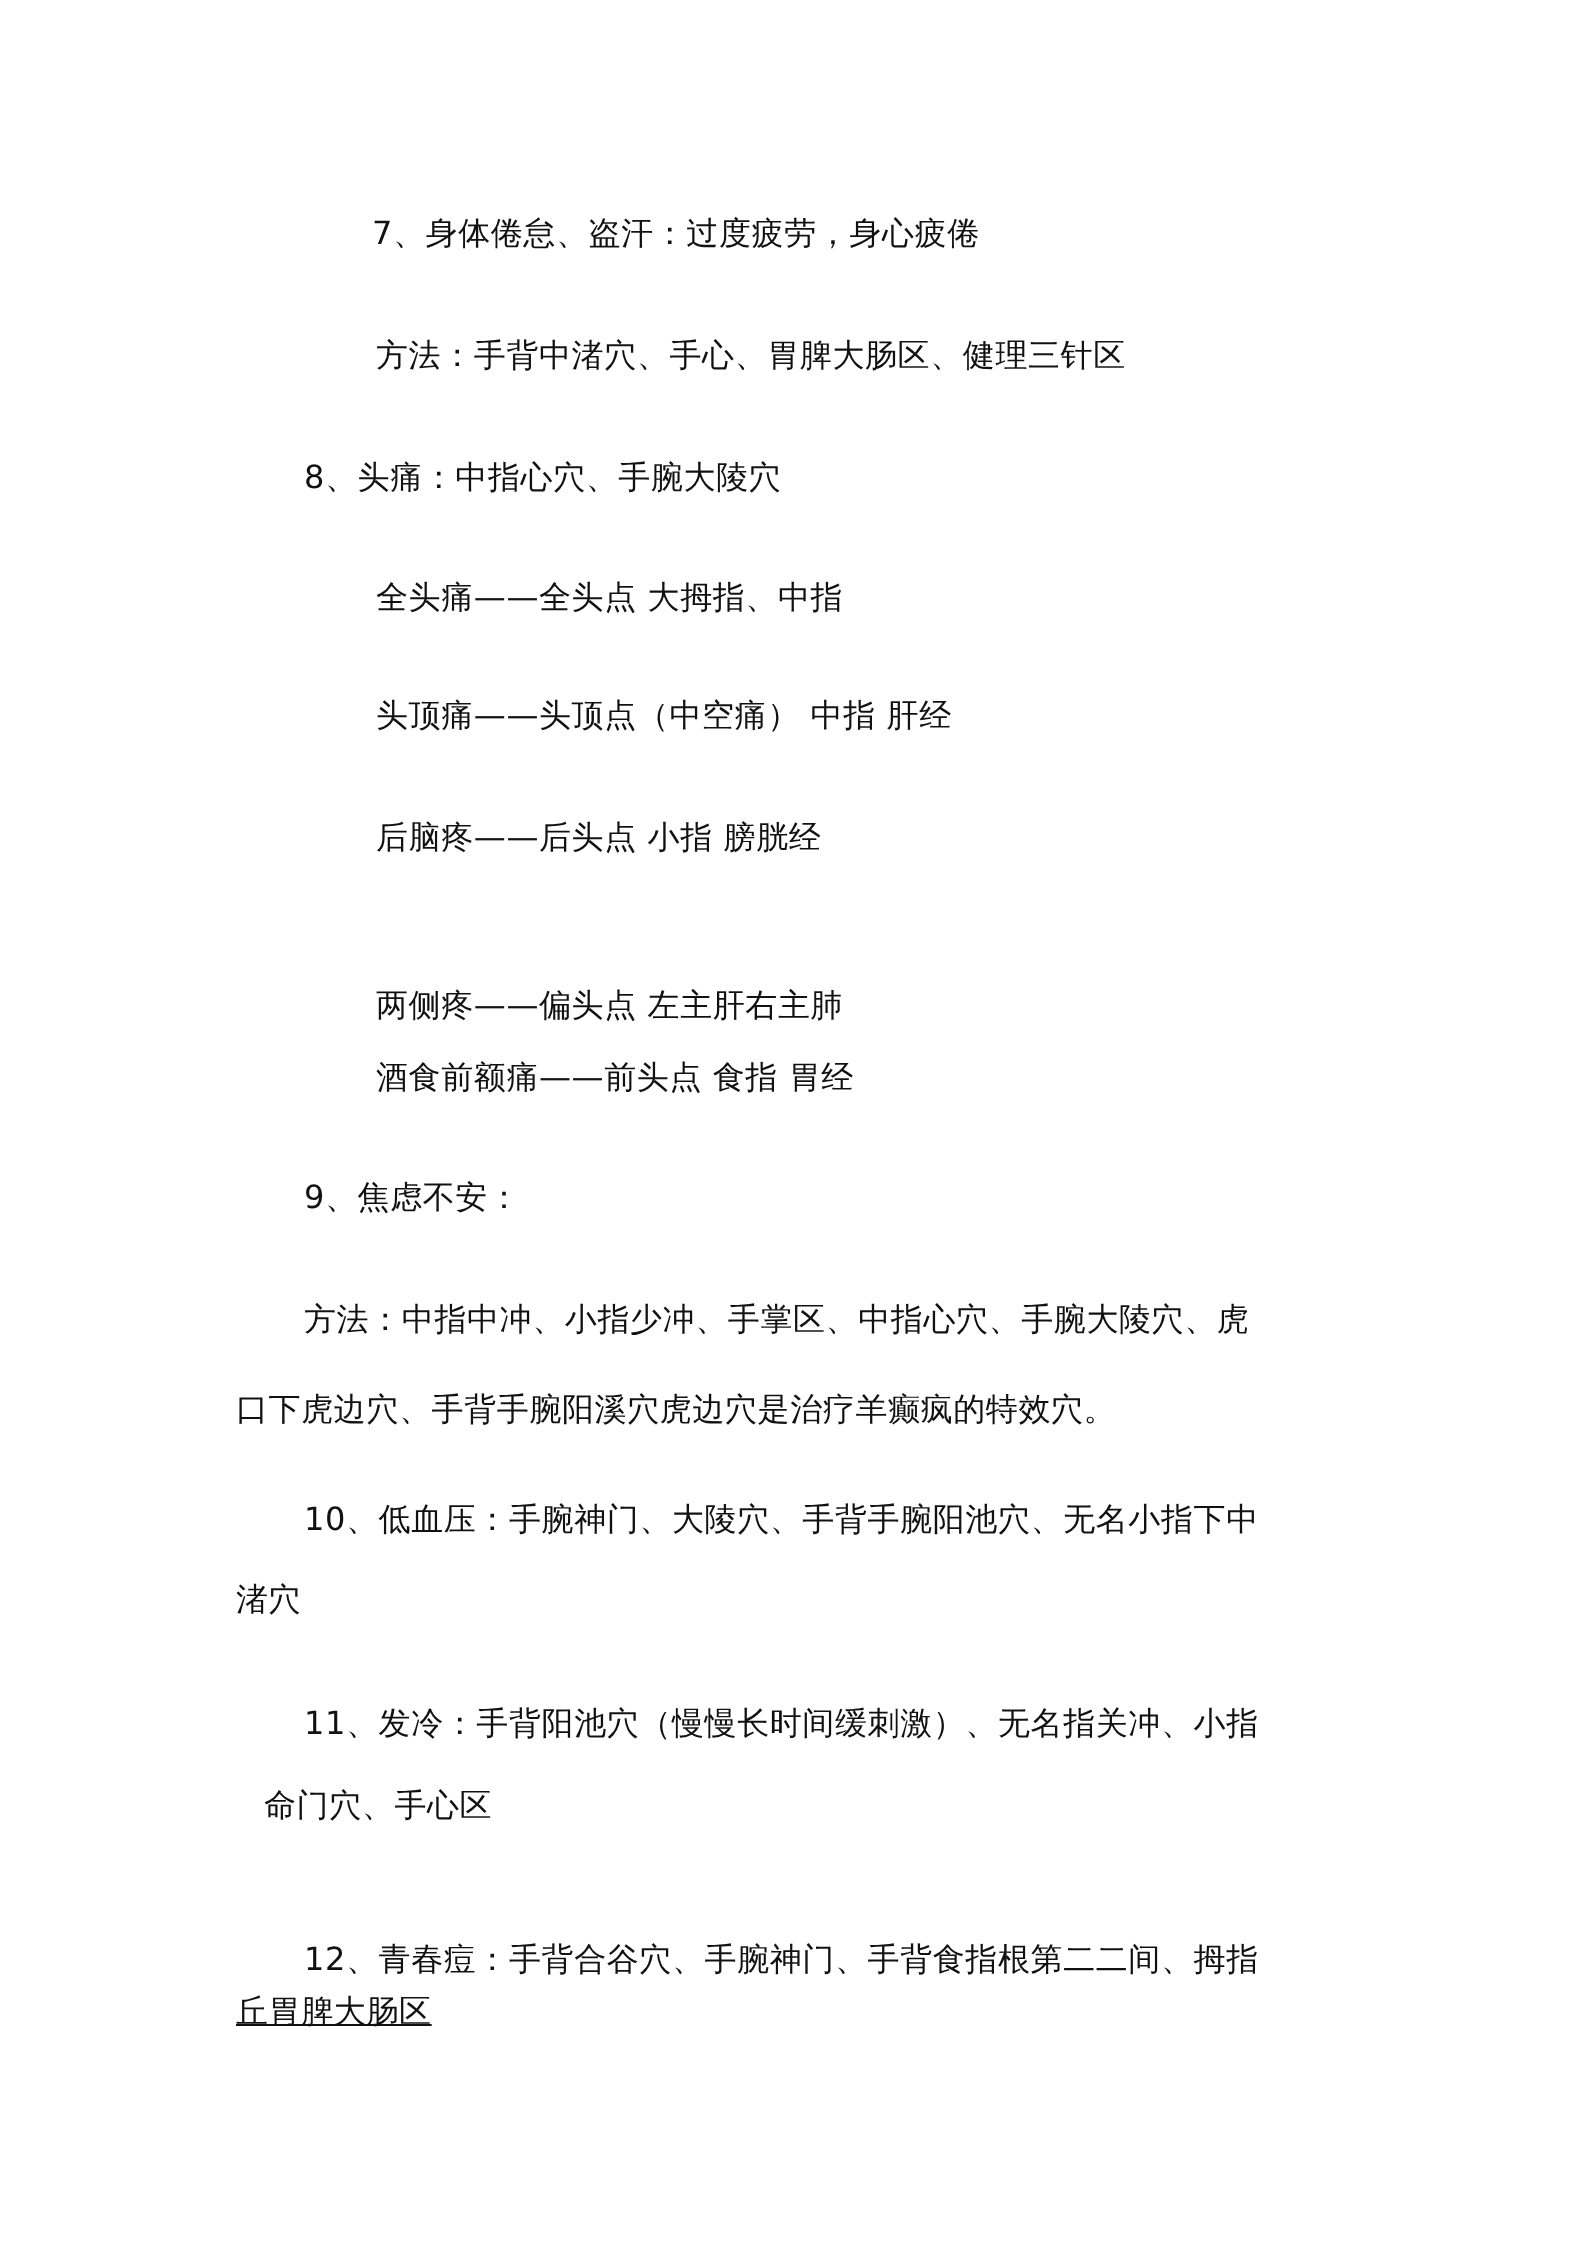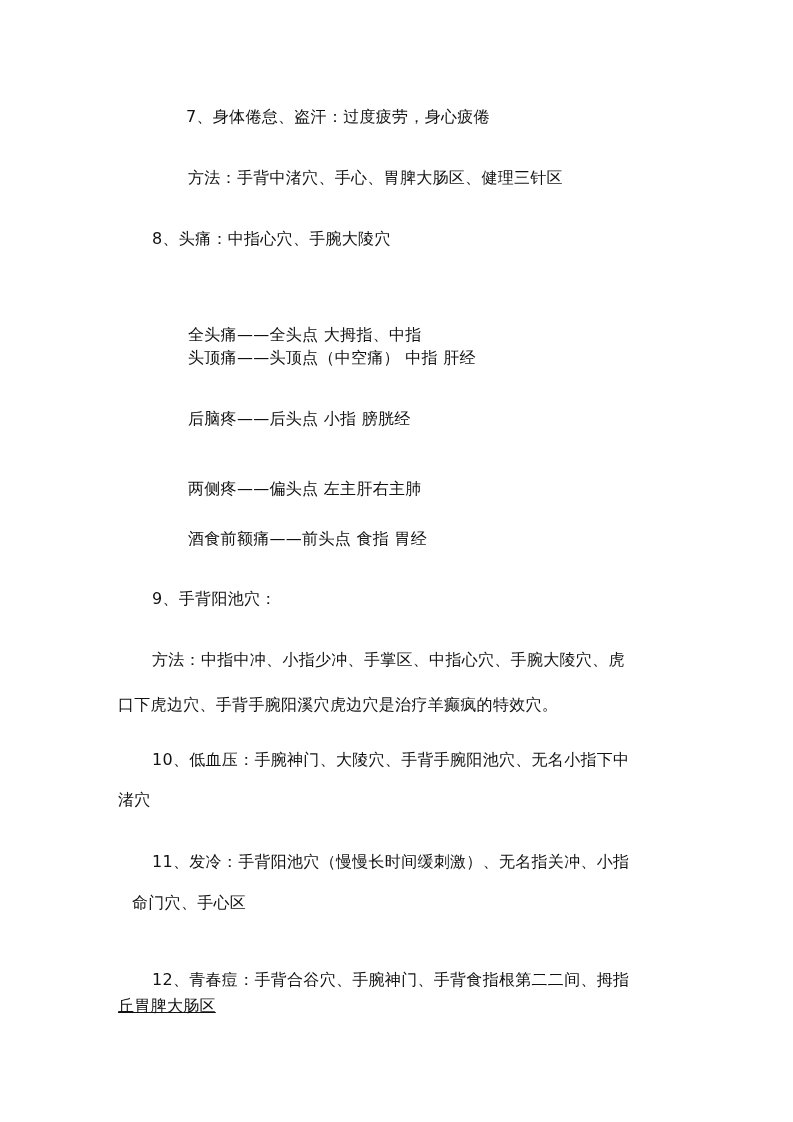--- a/index.html
+++ b/index.html
@@ -9,27 +9,27 @@
   .num { font-family: "DejaVu Sans", sans-serif; }
 </style>
 </head>
 <body>
 
 <div>
   <div class="line" style="left:152px; top:107px;margin-left:34px;"><span class="num">7</span><span>、身体倦怠、盗汗：过度疲劳，身心疲倦</span></div>
   <div class="line" style="left:188px; top:168px;">方法：手背中渚穴、手心、胃脾大肠区、健理三针区</div>
 
   <div class="line" style="left:152px; top:229px;"><span class="num">8</span><span>、头痛：中指心穴、手腕大陵穴</span></div>
-  <div class="line" style="left:188px; top:289px;margin-top:36px;">全头痛——全头点 大拇指、中指</div>
+  <div class="line" style="left:188px; top:289px;">全头痛——全头点 大拇指、中指</div>
   <div class="line" style="left:188px; top:348px;text-align:right;">头顶痛——头顶点（中空痛） 中指 肝经</div>
   <div class="line" style="left:188px; top:409px;">后脑疼——后头点 小指 膀胱经</div>
-  <div class="line" style="left:188px; top:479px;">两侧疼——偏头点 左主肝右主肺</div>
+  <div class="line" style="left:188px; top:493px;">两侧疼——偏头点 左主肝右主肺</div>
   <div class="line" style="left:188px; top:529px;">酒食前额痛——前头点 食指 胃经</div>
 
-  <div class="line" style="left:152px; top:589px;"><span class="num">9</span><span>、手背阳池穴：</span></div>
+  <div class="line" style="left:152px; top:589px;"><span class="num">9</span><span>、焦虑不安：</span></div>
   <div class="line" style="left:152px; top:650px;">方法：中指中冲、小指少冲、手掌区、中指心穴、手腕大陵穴、虎</div>
   <div class="line" style="left:118px; top:695px;">口下虎边穴、手背手腕阳溪穴虎边穴是治疗羊癫疯的特效穴。</div>
 
   <div class="line" style="left:152px; top:750px;"><span class="num">10</span><span>、低血压：手腕神门、大陵穴、手背手腕阳池穴、无名小指下中</span></div>
   <div class="line" style="left:118px; top:790px;">渚穴</div>
 
   <div class="line" style="left:152px; top:852px;"><span class="num">11</span><span>、发冷：手背阳池穴（慢慢长时间缓刺激）、无名指关冲、小指</span></div>
   <div class="line" style="left:132px; top:893px;">命门穴、手心区</div>
 
   <div class="line" style="left:152px; top:970px;"><span class="num">12</span><span>、青春痘：手背合谷穴、手腕神门、手背食指根第二二间、拇指</span></div>

